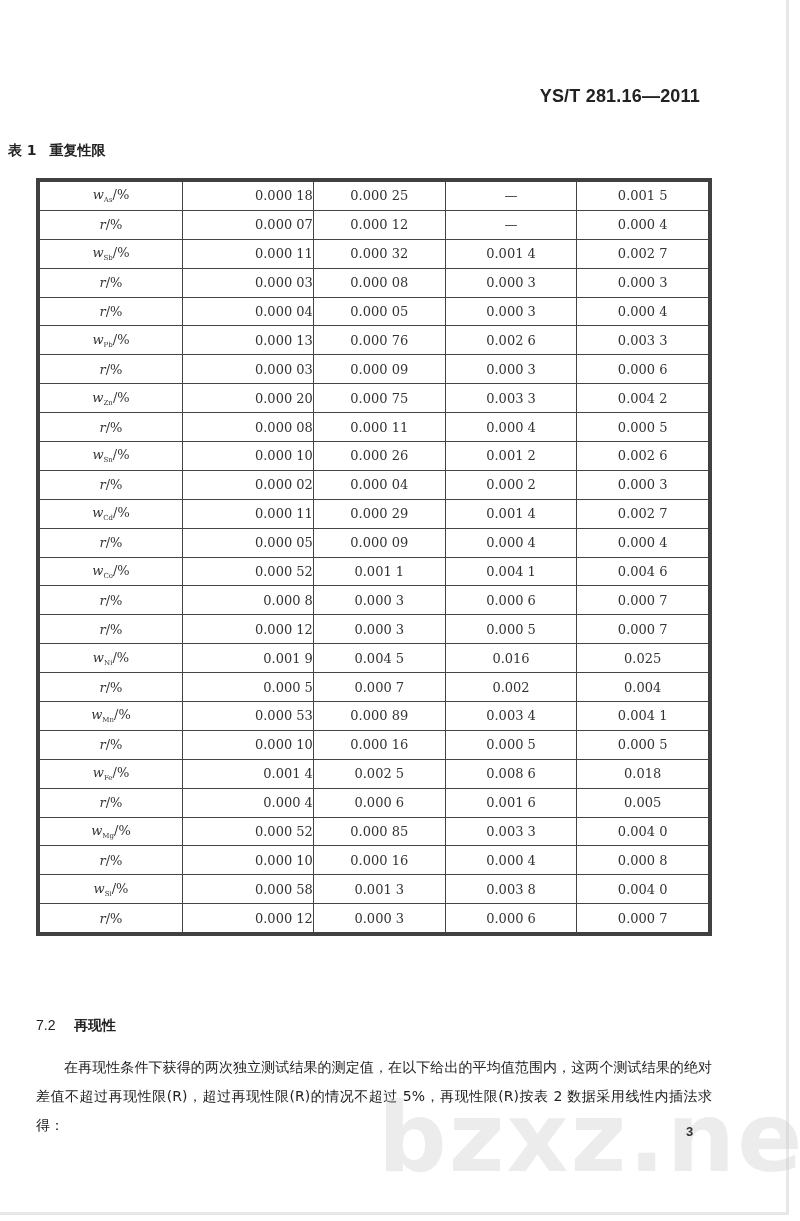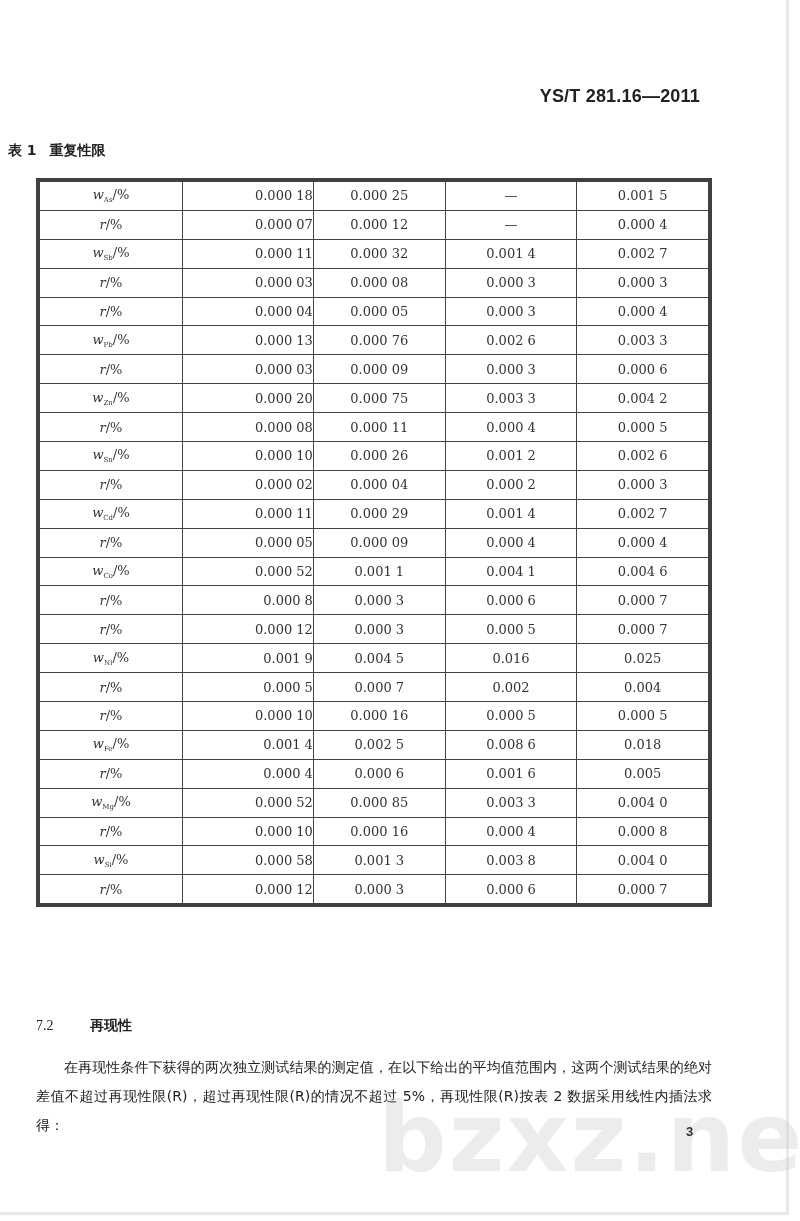--- a/index.html
+++ b/index.html
@@ -72,21 +72,21 @@
     .sub { font-size: 7px; vertical-align: -3px; font-style: normal; }
     .unit { font-style: normal; }
     .section-heading {
       position: absolute;
       top: 1017px;
       left: 36px;
       font-family: "DejaVu Sans", sans-serif;
       font-size: 14px;
       color: #222;
     }
-    .section-heading .num { font-family: Liberation Serif, serif; margin-right: 32px; }
+    .section-heading .num { font-family: Liberation Sans, sans-serif; margin-right: 14px; }
     .section-heading .ttl { font-weight: bold; }
     .para {
       position: absolute;
       top: 1053px;
       left: 36px;
       width: 676px;
       font-family: "DejaVu Sans", sans-serif;
       font-size: 14px;
       line-height: 29px;
       color: #222;
@@ -249,20 +249,27 @@
           <td class="c4">0.025</td>
         </tr>
         <tr>
           <td class="c0"><span class="sym">r</span><span class="unit">/%</span></td>
           <td class="c1">0.000 5</td>
           <td class="c2">0.000 7</td>
           <td class="c3">0.002</td>
           <td class="c4">0.004</td>
         </tr>
         <tr>
+          <td class="c0"><span class="sym">w</span><span class="sub">Mn</span><span class="unit">/%</span></td>
+          <td class="c1">0.000 53</td>
+          <td class="c2">0.000 89</td>
+          <td class="c3">0.003 4</td>
+          <td class="c4">0.004 1</td>
+        </tr>
+        <tr>
           <td class="c0"><span class="sym">r</span><span class="unit">/%</span></td>
           <td class="c1">0.000 10</td>
           <td class="c2">0.000 16</td>
           <td class="c3">0.000 5</td>
           <td class="c4">0.000 5</td>
         </tr>
         <tr>
           <td class="c0"><span class="sym">w</span><span class="sub">Fe</span><span class="unit">/%</span></td>
           <td class="c1">0.001 4</td>
           <td class="c2">0.002 5</td>

